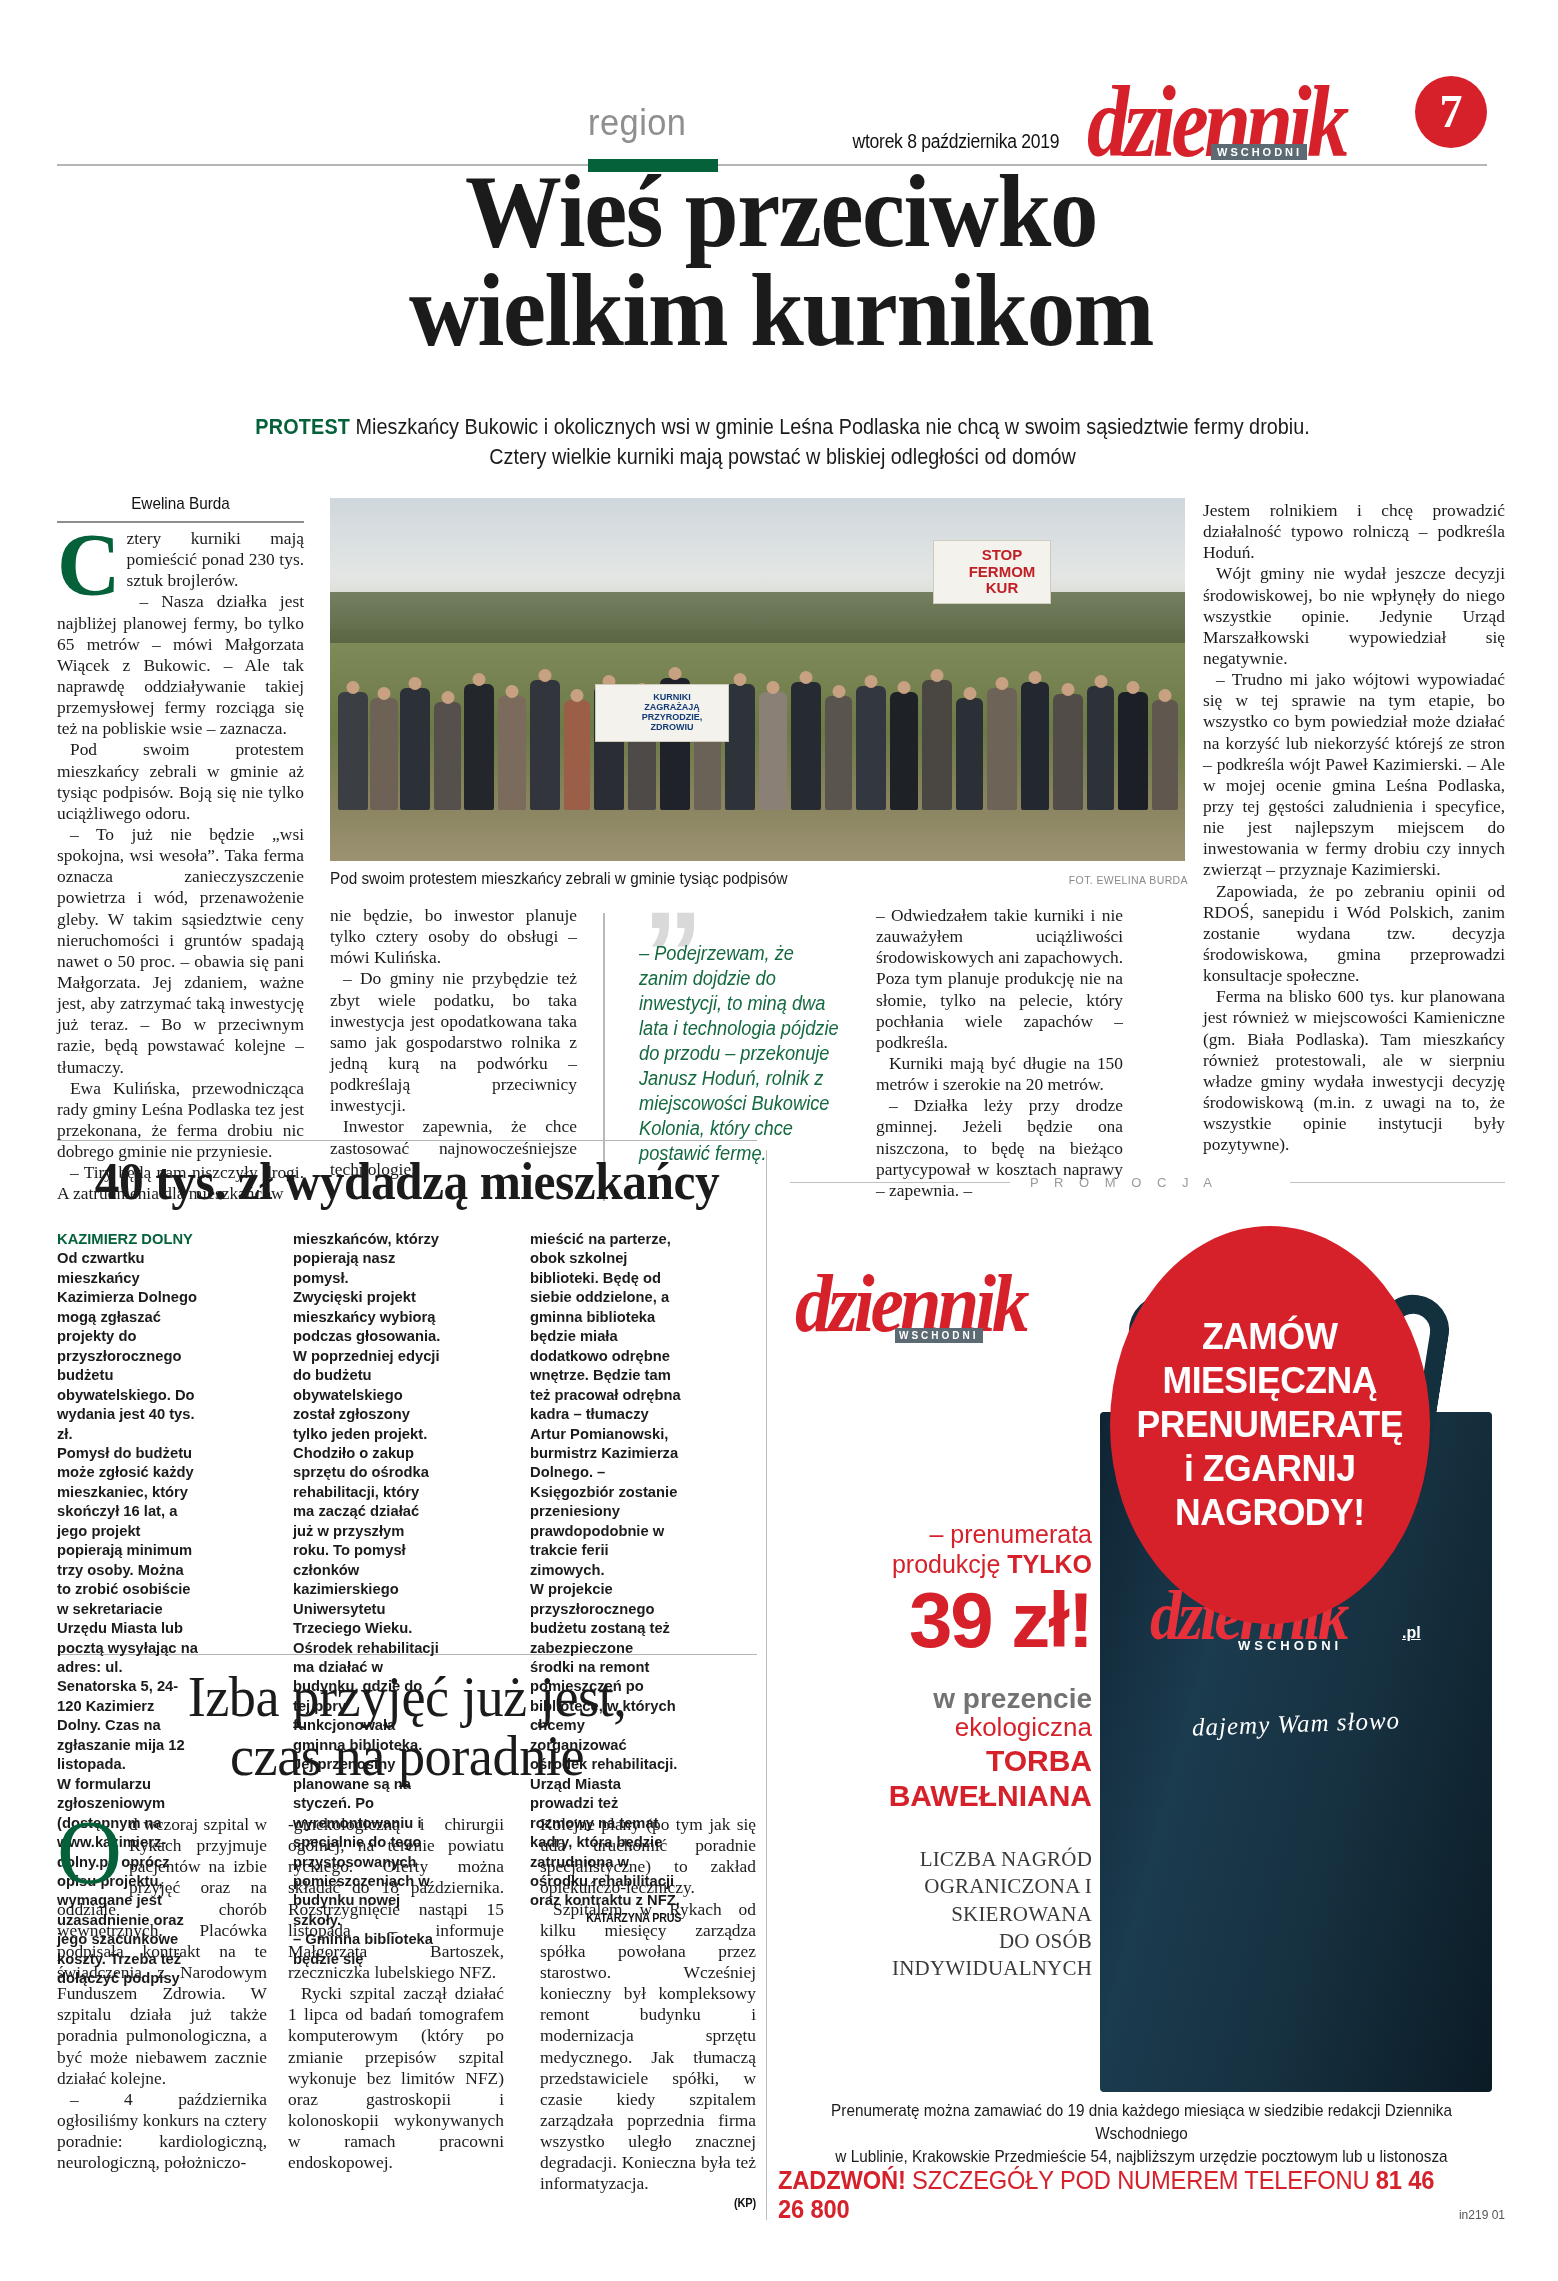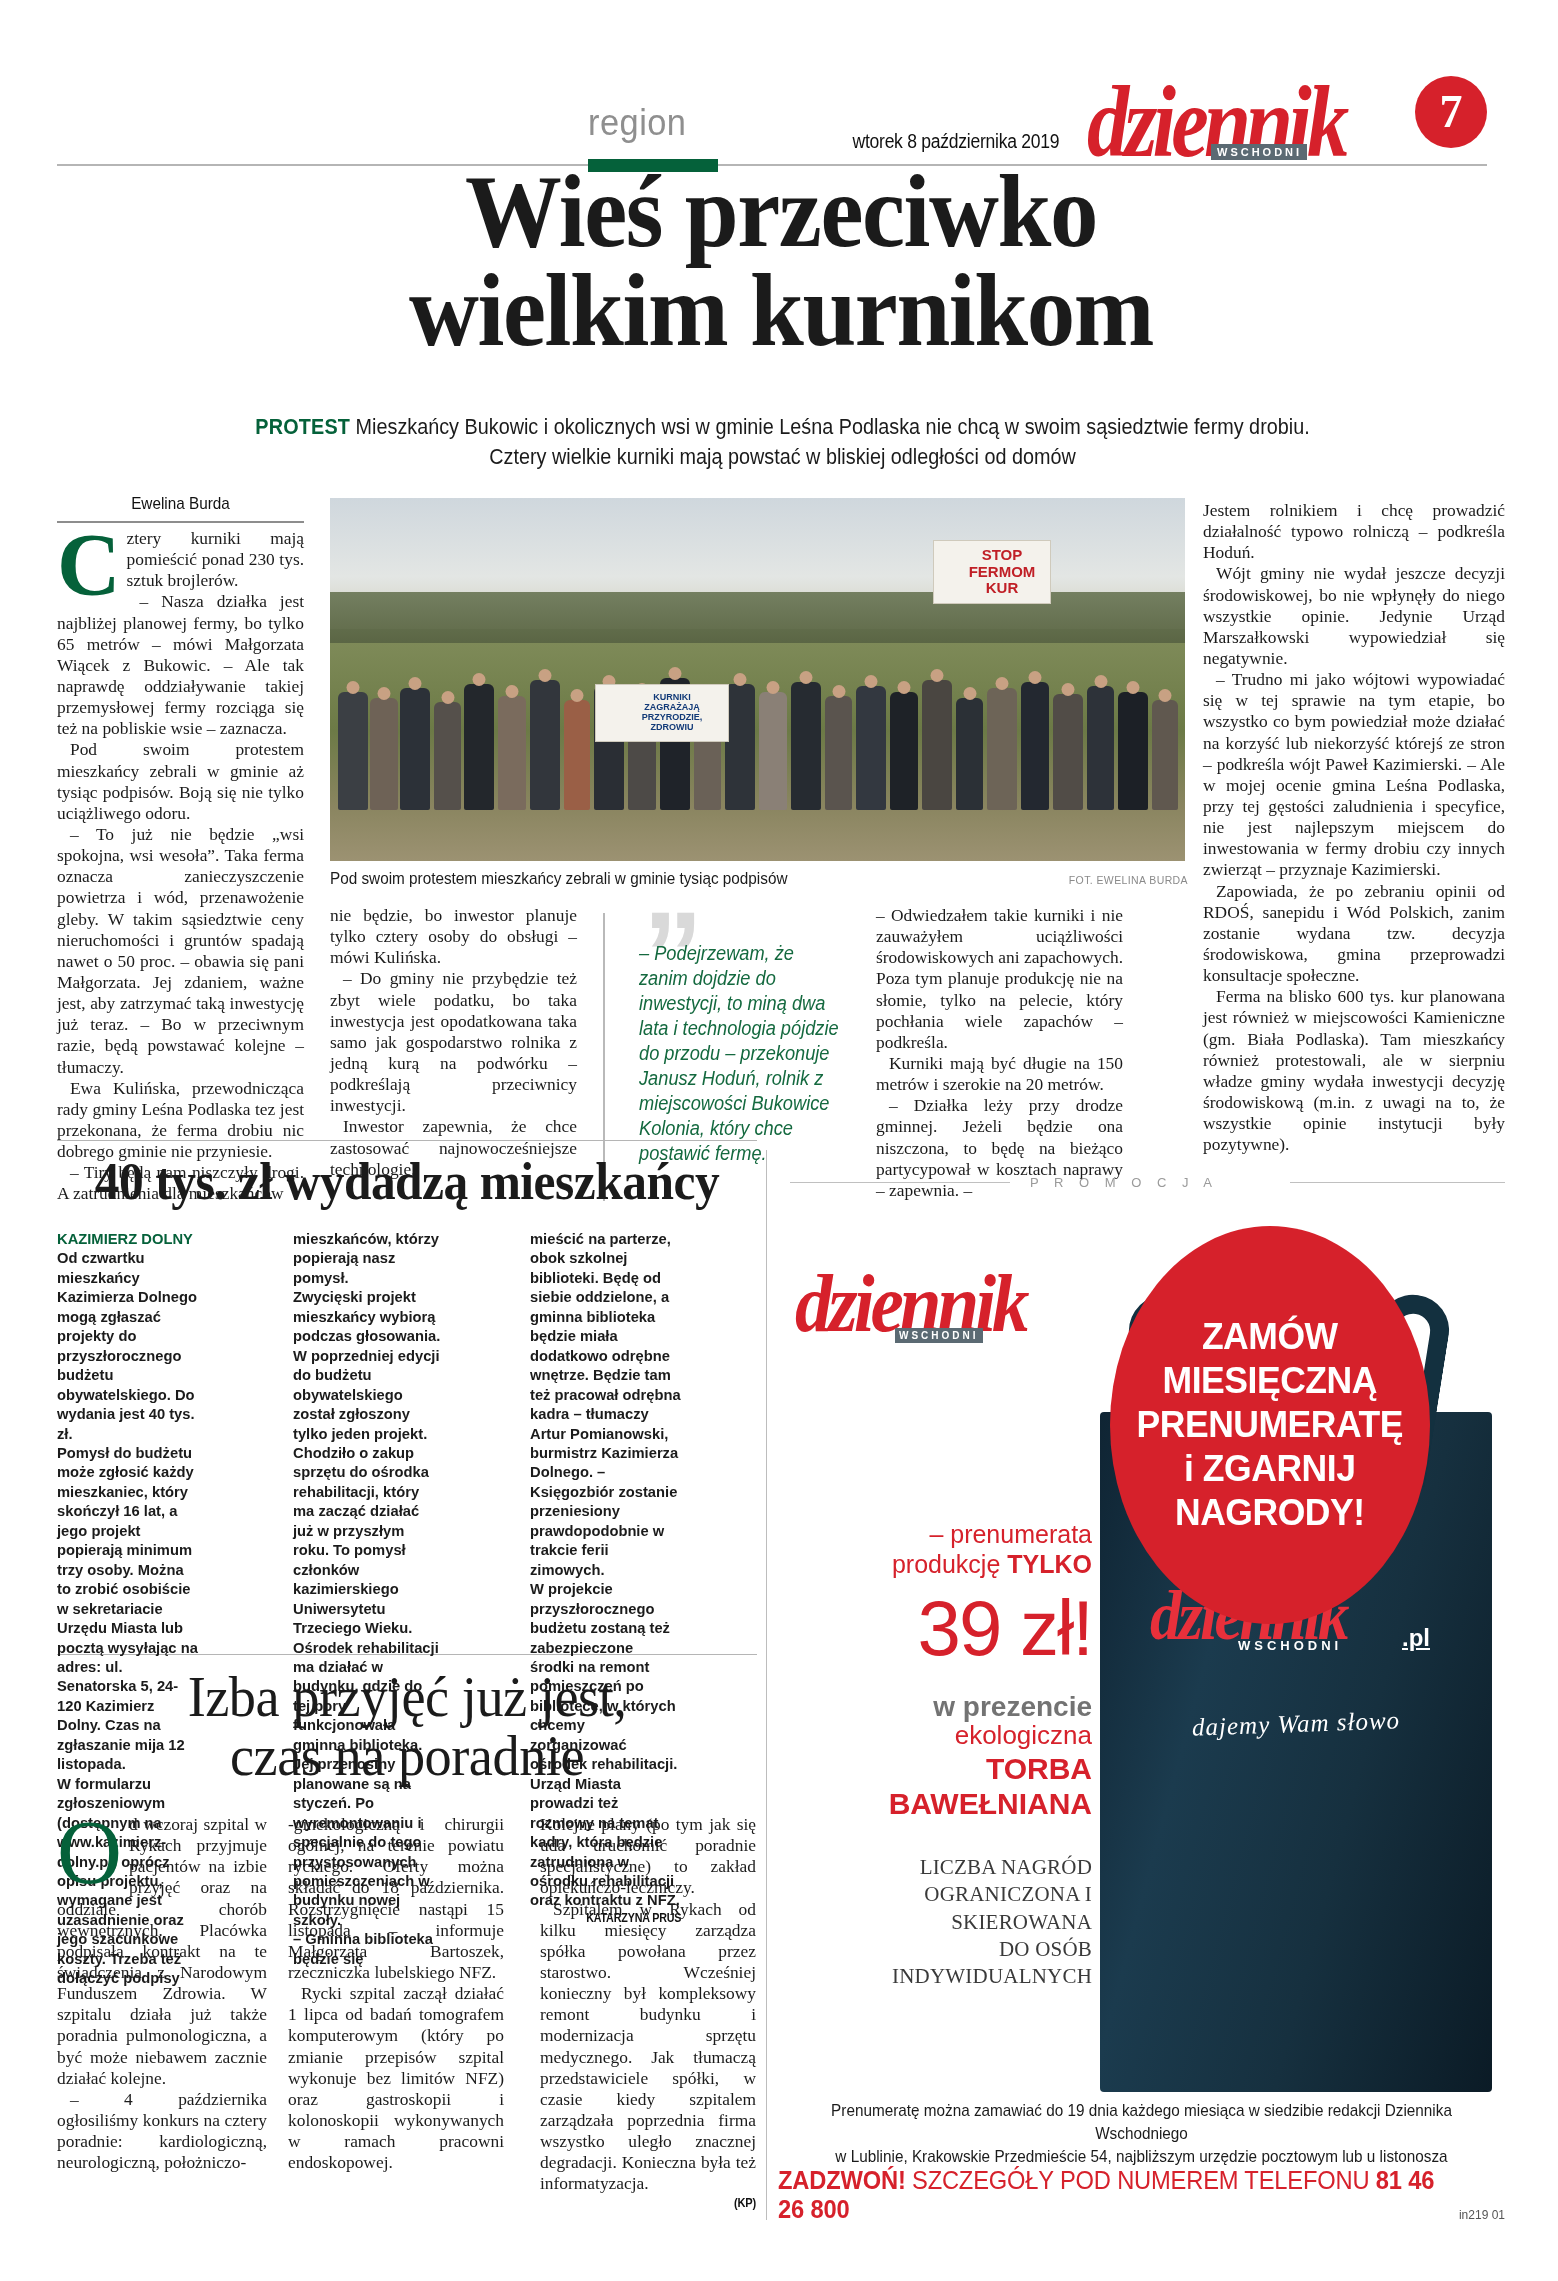--- a/index.html
+++ b/index.html
@@ -302,40 +302,39 @@
     font-size:63px;color:#e8303b;letter-spacing:-3px;line-height:1;
     transform:scaleY(1.1);transform-origin:left top;display:block;
   }
   .bag-logo .sub{
     position:absolute;left:88px;top:56px;
     color:#fff;font-family:"Liberation Sans", sans-serif;
     font-size:13px;font-weight:bold;letter-spacing:4px;
   }
   .bag-logo .pl{
     position:absolute;left:252px;top:42px;color:#fff;
-    font-family:"Liberation Sans", sans-serif;font-size:24px;font-weight:bold;text-decoration:underline;
+    font-family:"Liberation Sans", sans-serif;font-size:16px;font-weight:bold;text-decoration:underline;
   }
   .bag-slogan{
     position:absolute;left:92px;top:298px;
     color:#ffffff;font-family:"Liberation Serif", serif;
     font-style:italic;font-size:25px;letter-spacing:1px;
     transform:rotate(-2deg);
   }
   .ad-left{
     position:absolute;left:14px;top:320px;width:300px;text-align:right;
   }
   .ad-sub1{
     font-family:"Liberation Sans", sans-serif;font-size:25px;color:#d6212b;
     line-height:1.18;
   }
   .ad-sub1 b{font-weight:bold;}
   .ad-price{
-    font-family:"Liberation Sans", sans-serif;font-weight:normal;
+    font-family:"Liberation Sans", sans-serif;font-weight:bold;
     font-size:78px;color:#d6212b;line-height:1.06;letter-spacing:-2px;
-    margin-top:8px;
   }
   .ad-gift1{
     margin-top:22px;
     font-family:"Liberation Sans", sans-serif;font-weight:bold;
     font-size:28px;color:#737373;line-height:1.06;
   }
   .ad-gift2{
     font-family:"Liberation Sans", sans-serif;font-weight:normal;
     font-size:26px;color:#d6212b;line-height:1.1;
   }

